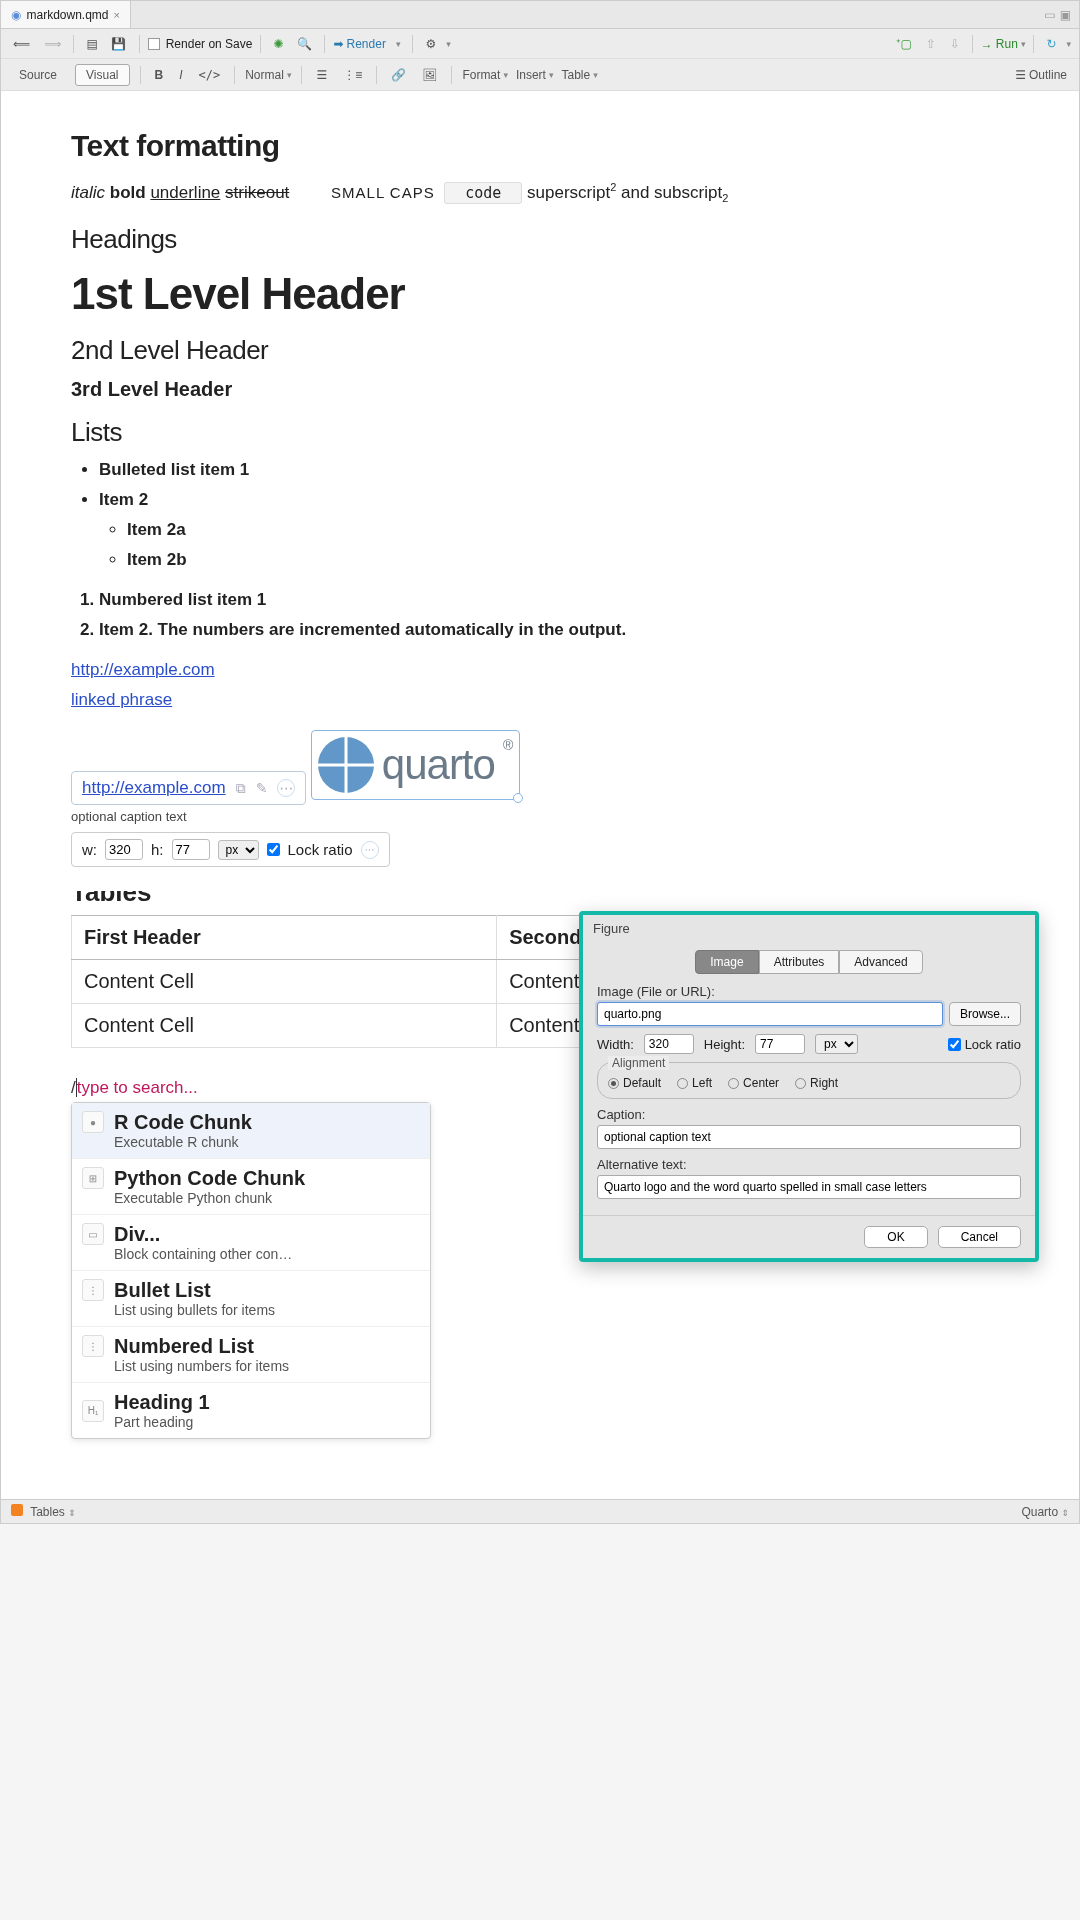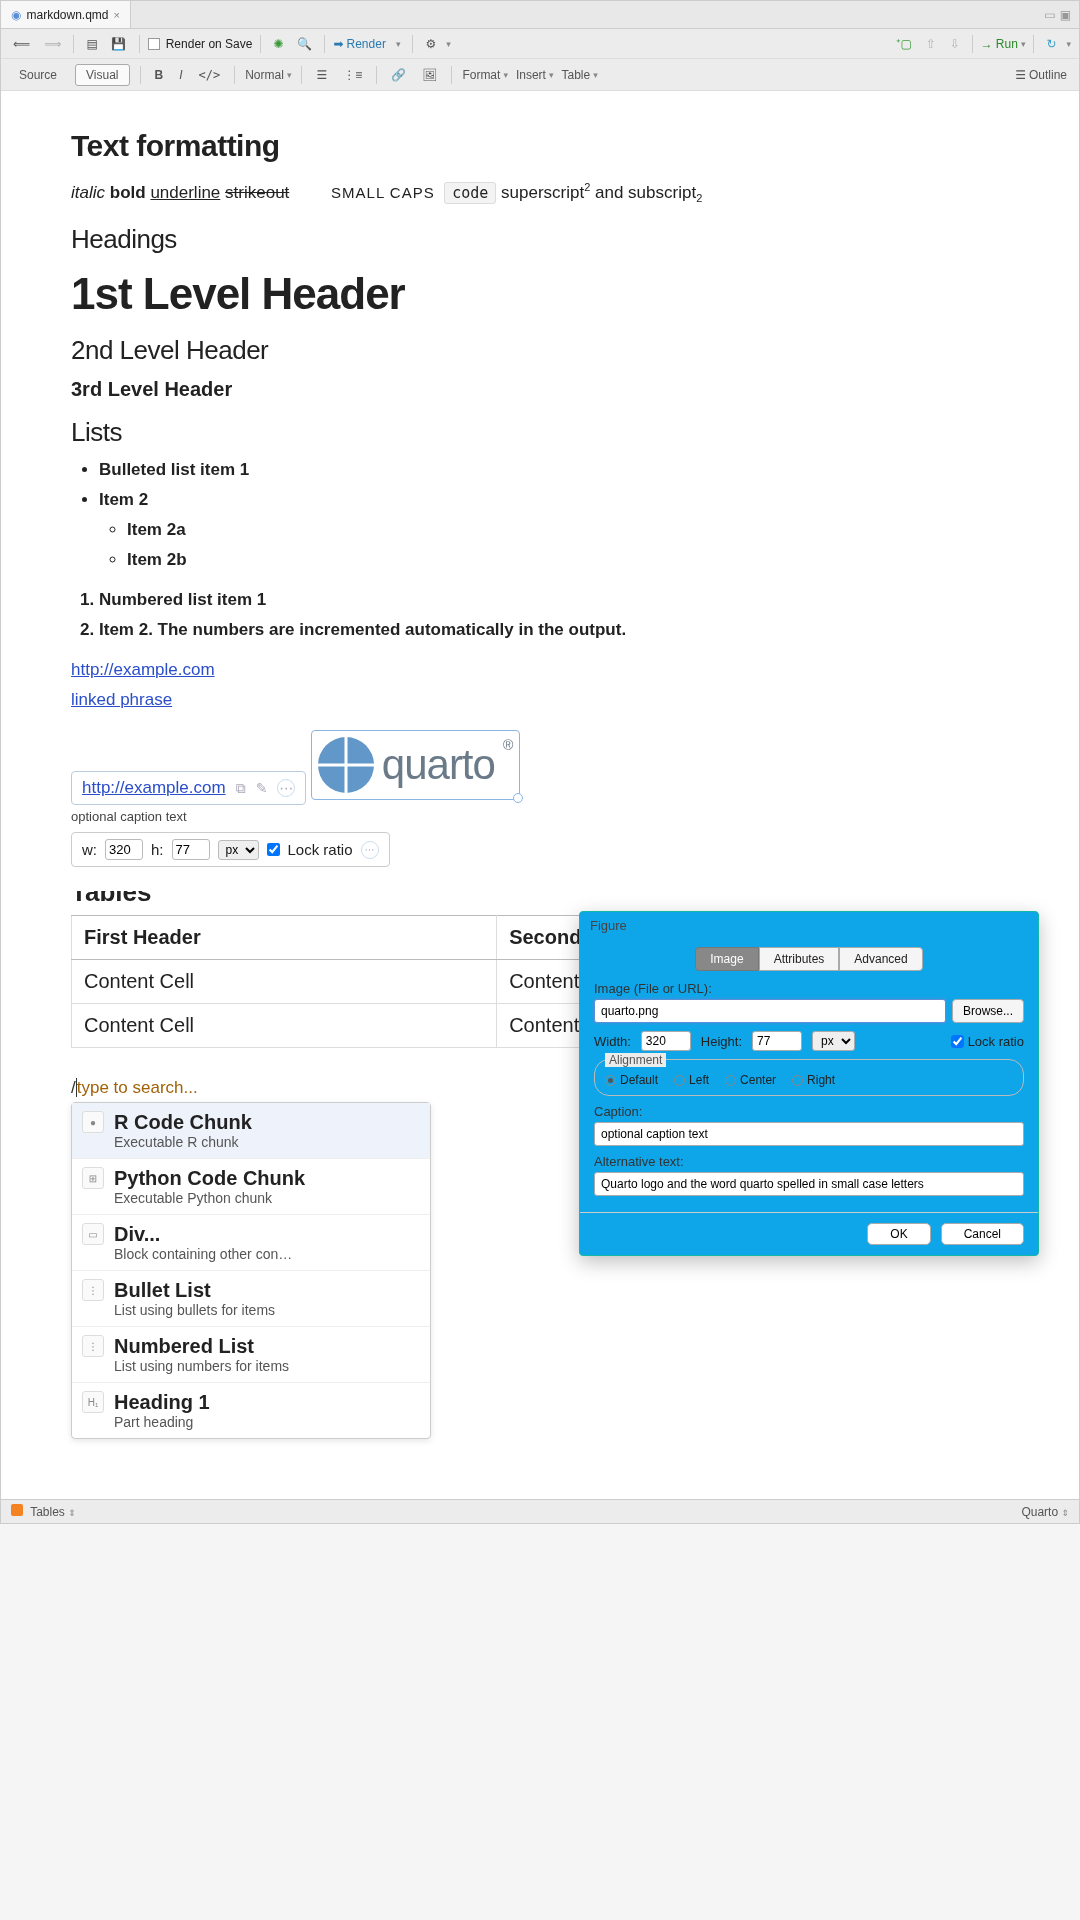--- a/index.html
+++ b/index.html
@@ -26,21 +26,21 @@
 .content h1.title { font-size: 30px; font-weight: 700; margin: 8px 0 18px; letter-spacing: -0.5px; }
 .content h1.big { font-size: 44px; font-weight: 800; margin: 14px 0; letter-spacing: -1px; }
 .content h2 { font-size: 26px; font-weight: 400; margin: 16px 0 12px; letter-spacing: -0.5px; }
 .content h3 { font-size: 20px; font-weight: 700; margin: 12px 0; }
 .fmt-line { font-size: 17px; margin-bottom: 20px; }
 .fmt-italic { font-style: italic; }
 .fmt-bold { font-weight: 700; }
 .fmt-ul { text-decoration: underline; }
 .fmt-strike { text-decoration: line-through; }
 .fmt-sc { font-variant: small-caps; letter-spacing: 1px; font-size: 15px; margin-left: 37px; }
-.fmt-code { font-family: Menlo, monospace; background: #f3f3f3; border: 1px solid #ddd; padding: 1px 7px; border-radius: 3px; font-size: 15px; }
+.fmt-code { font-family: Menlo, monospace; background: #f3f3f3; border: 1px solid #ddd; padding: 1px 20px; border-radius: 3px; font-size: 15px; }
 sup, sub { font-size: 11px; }
 ul.doc-ul, ol.doc-ol { margin: 10px 0 20px 28px; font-size: 17px; font-weight: bold; }
 ul.doc-ul li, ol.doc-ol li { margin: 10px 0; }
 ul.sub { list-style: circle; margin-left: 28px; }
 a.doc-link { color: #2a4ec9; text-decoration: underline; font-size: 17px; }
 .link-block { margin: 10px 0; }
 .link-box { display: inline-flex; align-items: center; gap: 10px; border: 1px solid #bcd; border-radius: 4px; padding: 6px 10px; margin-top: 6px; }
 .link-box .mini { color: #aab; font-size: 14px; }
 
 .img-sel { border: 1px solid #8ab6e6; border-radius: 4px; padding: 6px; display: inline-block; margin-top: 10px; position: relative; }
@@ -59,31 +59,31 @@
 
 .clipped-h2 { font-size: 26px; font-weight: 700; margin-top: 10px; overflow: hidden; height: 28px; position: relative; }
 .clipped-h2::before { content: ""; position: absolute; top: 0; left: 0; right: 0; height: 14px; background: #fff; }
 
 table.doc-table { width: 100%; border-collapse: collapse; margin-top: 10px; font-size: 20px; }
 table.doc-table th, table.doc-table td { border: 1px solid #ddd; padding: 10px 12px; text-align: left; }
 table.doc-table th { font-weight: 700; border-top: 1px solid #bbb; border-bottom: 1px solid #bbb; }
 
 .slash-area { margin-top: 30px; }
 .slash-input { font-size: 17px; color: #333; }
-.slash-input .ph { color: #a16207; }
+.slash-input .ph { color: #be185d; }
 .cmd-menu { border: 1px solid #ccc; border-radius: 4px; width: 360px; margin-top: 4px; background: #fff; box-shadow: 0 2px 6px rgba(0,0,0,0.1); }
 .cmd-item { display: flex; gap: 10px; padding: 8px 10px; border-bottom: 1px solid #eee; align-items: flex-start; }
-.cmd-item:last-child { border-bottom: none; }
+.cmd-item:last-child { border-bottom: none; align-items: center; }
 .cmd-item.sel { background: #eef2fb; }
 .cmd-icon { width: 22px; height: 22px; border: 1px solid #ddd; border-radius: 3px; display: flex; align-items: center; justify-content: center; font-size: 10px; color: #888; background: #fafafa; flex-shrink: 0; }
 .cmd-title { font-weight: 700; font-size: 20px; }
 .cmd-desc { font-size: 14px; color: #555; }
 
 
-.dialog { position: absolute; right: 40px; top: 820px; width: 460px; background: #0ea5e9; border: 1px solid #14b8a6; border-radius: 4px; box-shadow: 0 6px 20px rgba(0,0,0,0.25); font-size: 13px; }
+.dialog { position: absolute; right: 40px; top: 820px; width: 460px; background: #e5e5e5; border: 4px solid #14b8a6; border-radius: 4px; box-shadow: 0 6px 20px rgba(0,0,0,0.25); font-size: 13px; }
 .dialog-title { padding: 6px 10px; font-weight: 500; color: #444; }
 .dialog-body { padding: 8px 14px; }
 .seg-tabs { display: flex; justify-content: center; gap: 0; margin-bottom: 10px; }
 .seg-tab { padding: 4px 14px; border: 1px solid #aaa; background: #f5f5f5; font-size: 12px; }
 .seg-tab:first-child { border-radius: 4px 0 0 4px; }
 .seg-tab:last-child { border-radius: 0 4px 4px 0; }
 .seg-tab.active { background: #888; color: #fff; border-color: #777; }
 .dlg-row { margin: 8px 0; }
 .dlg-label { display: block; margin-bottom: 3px; color: #333; }
 .dlg-input { width: 100%; padding: 4px 6px; border: 1px solid #aaa; border-radius: 3px; background: #fff; font-size: 12px; }

